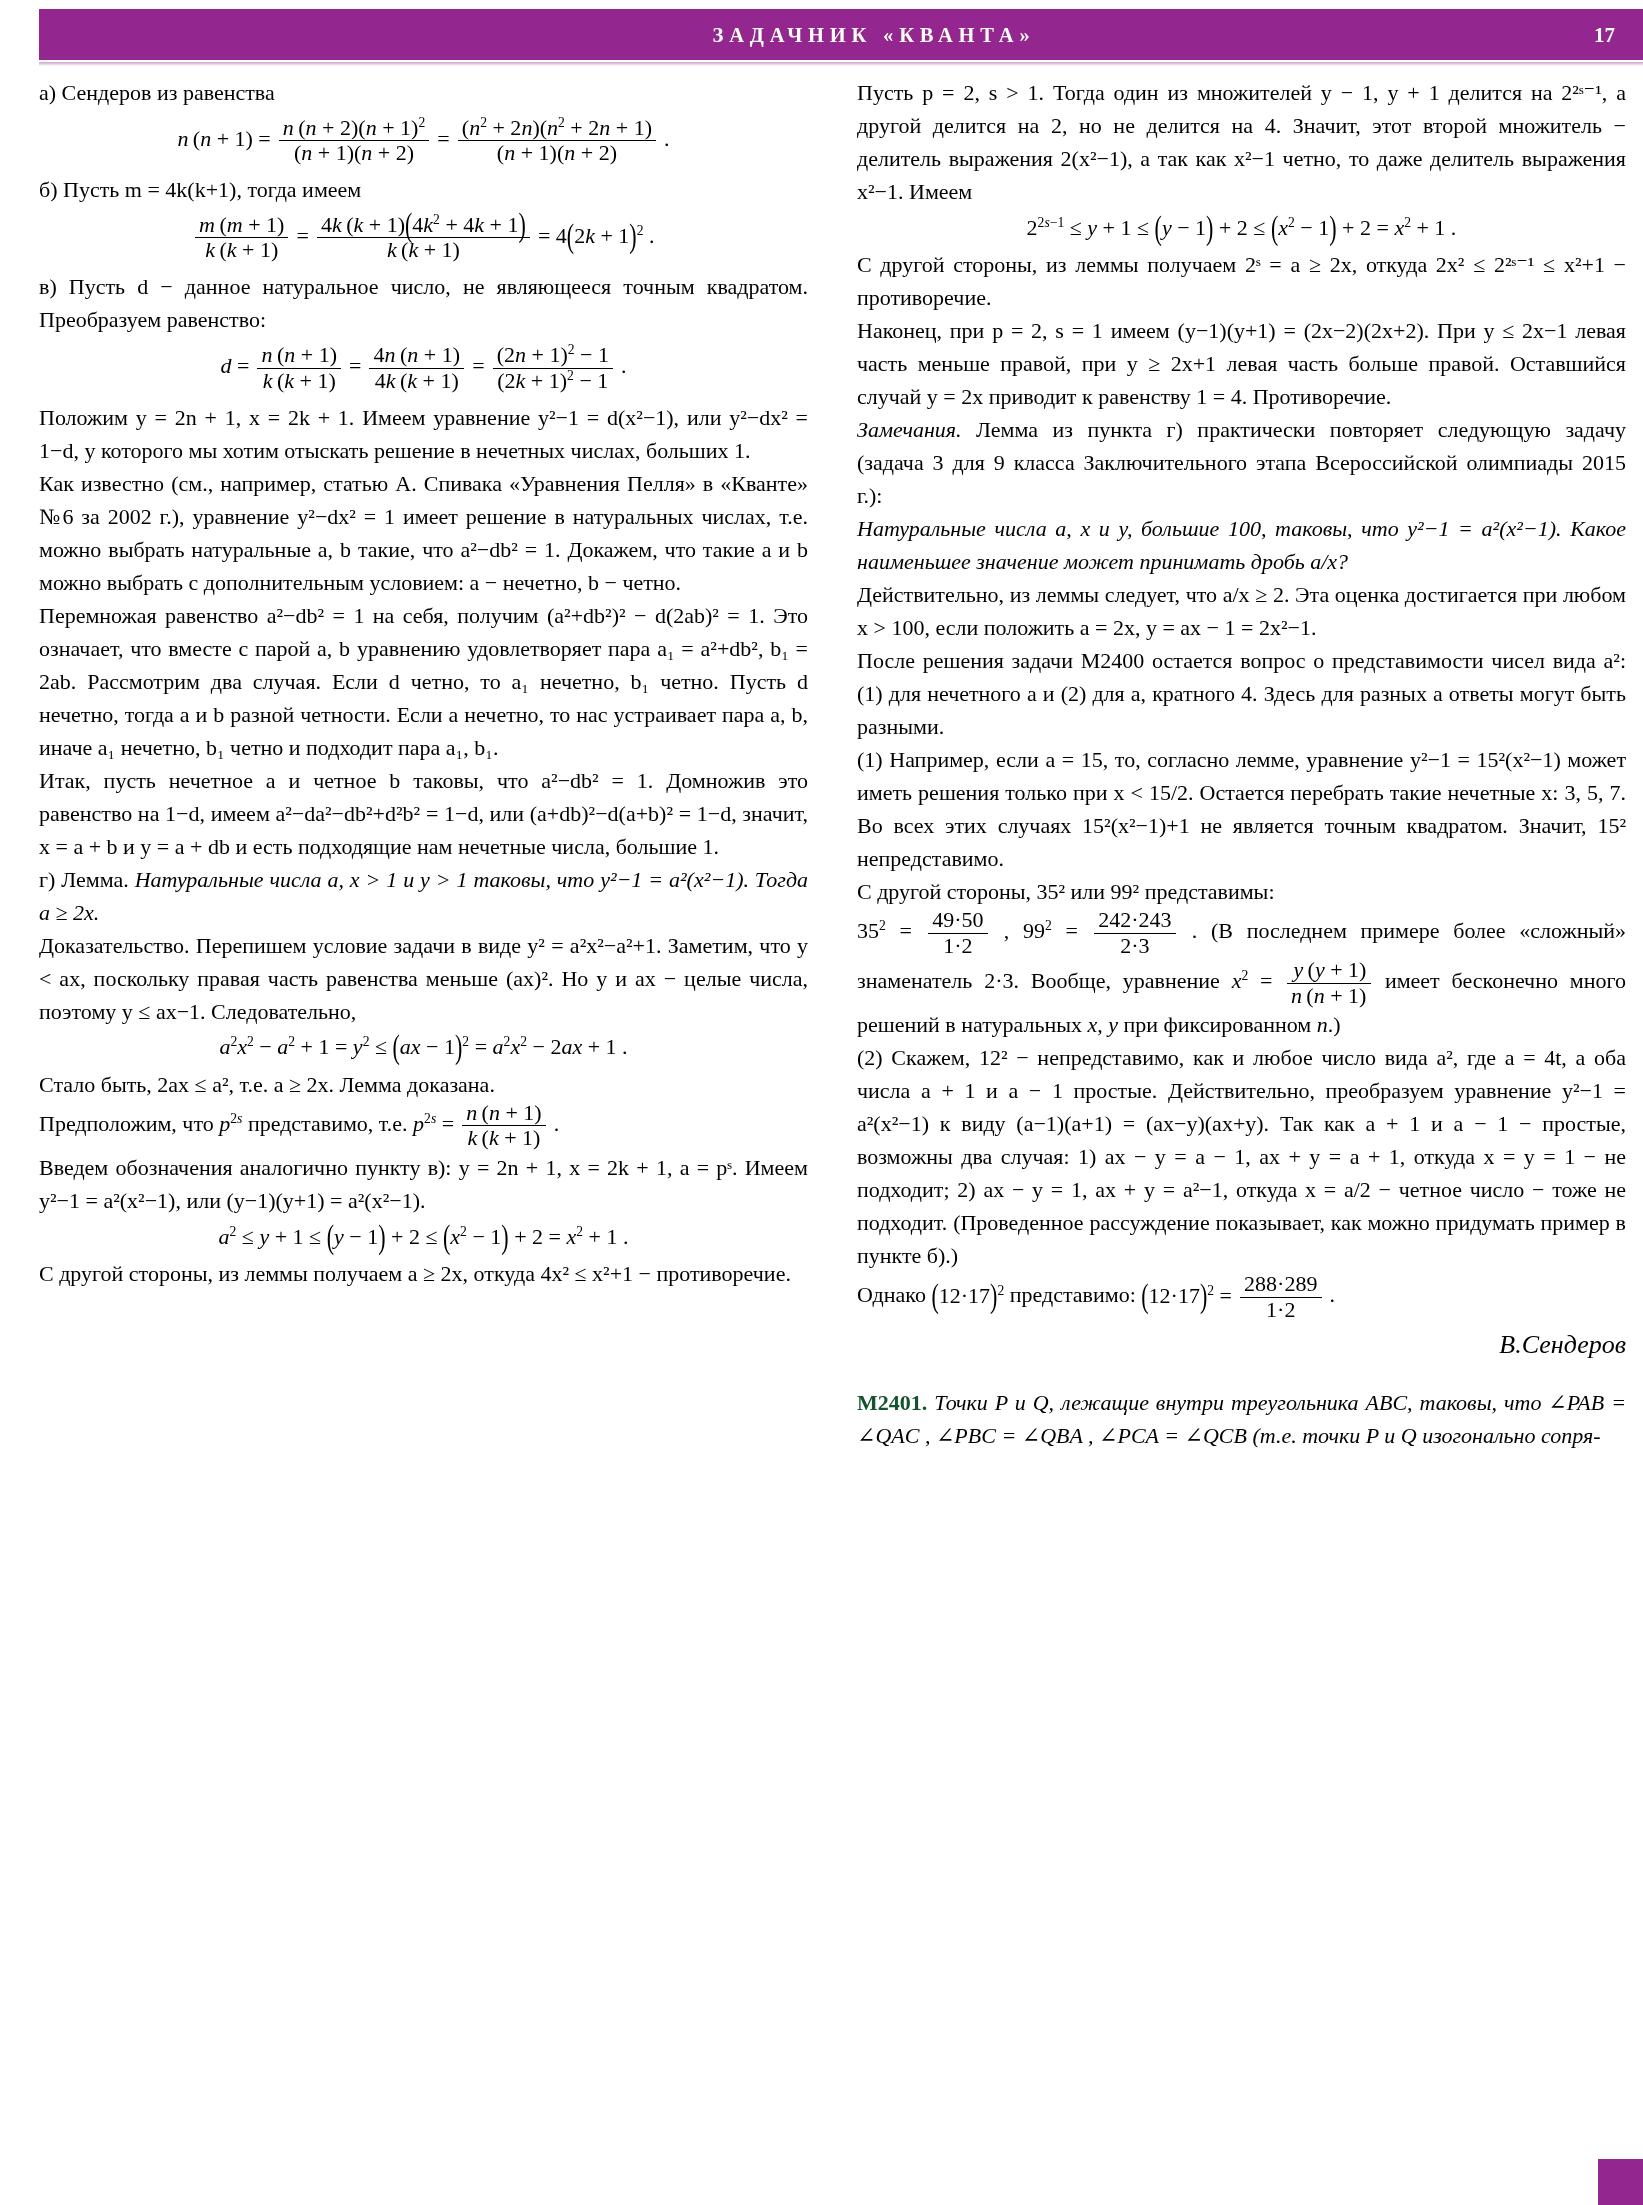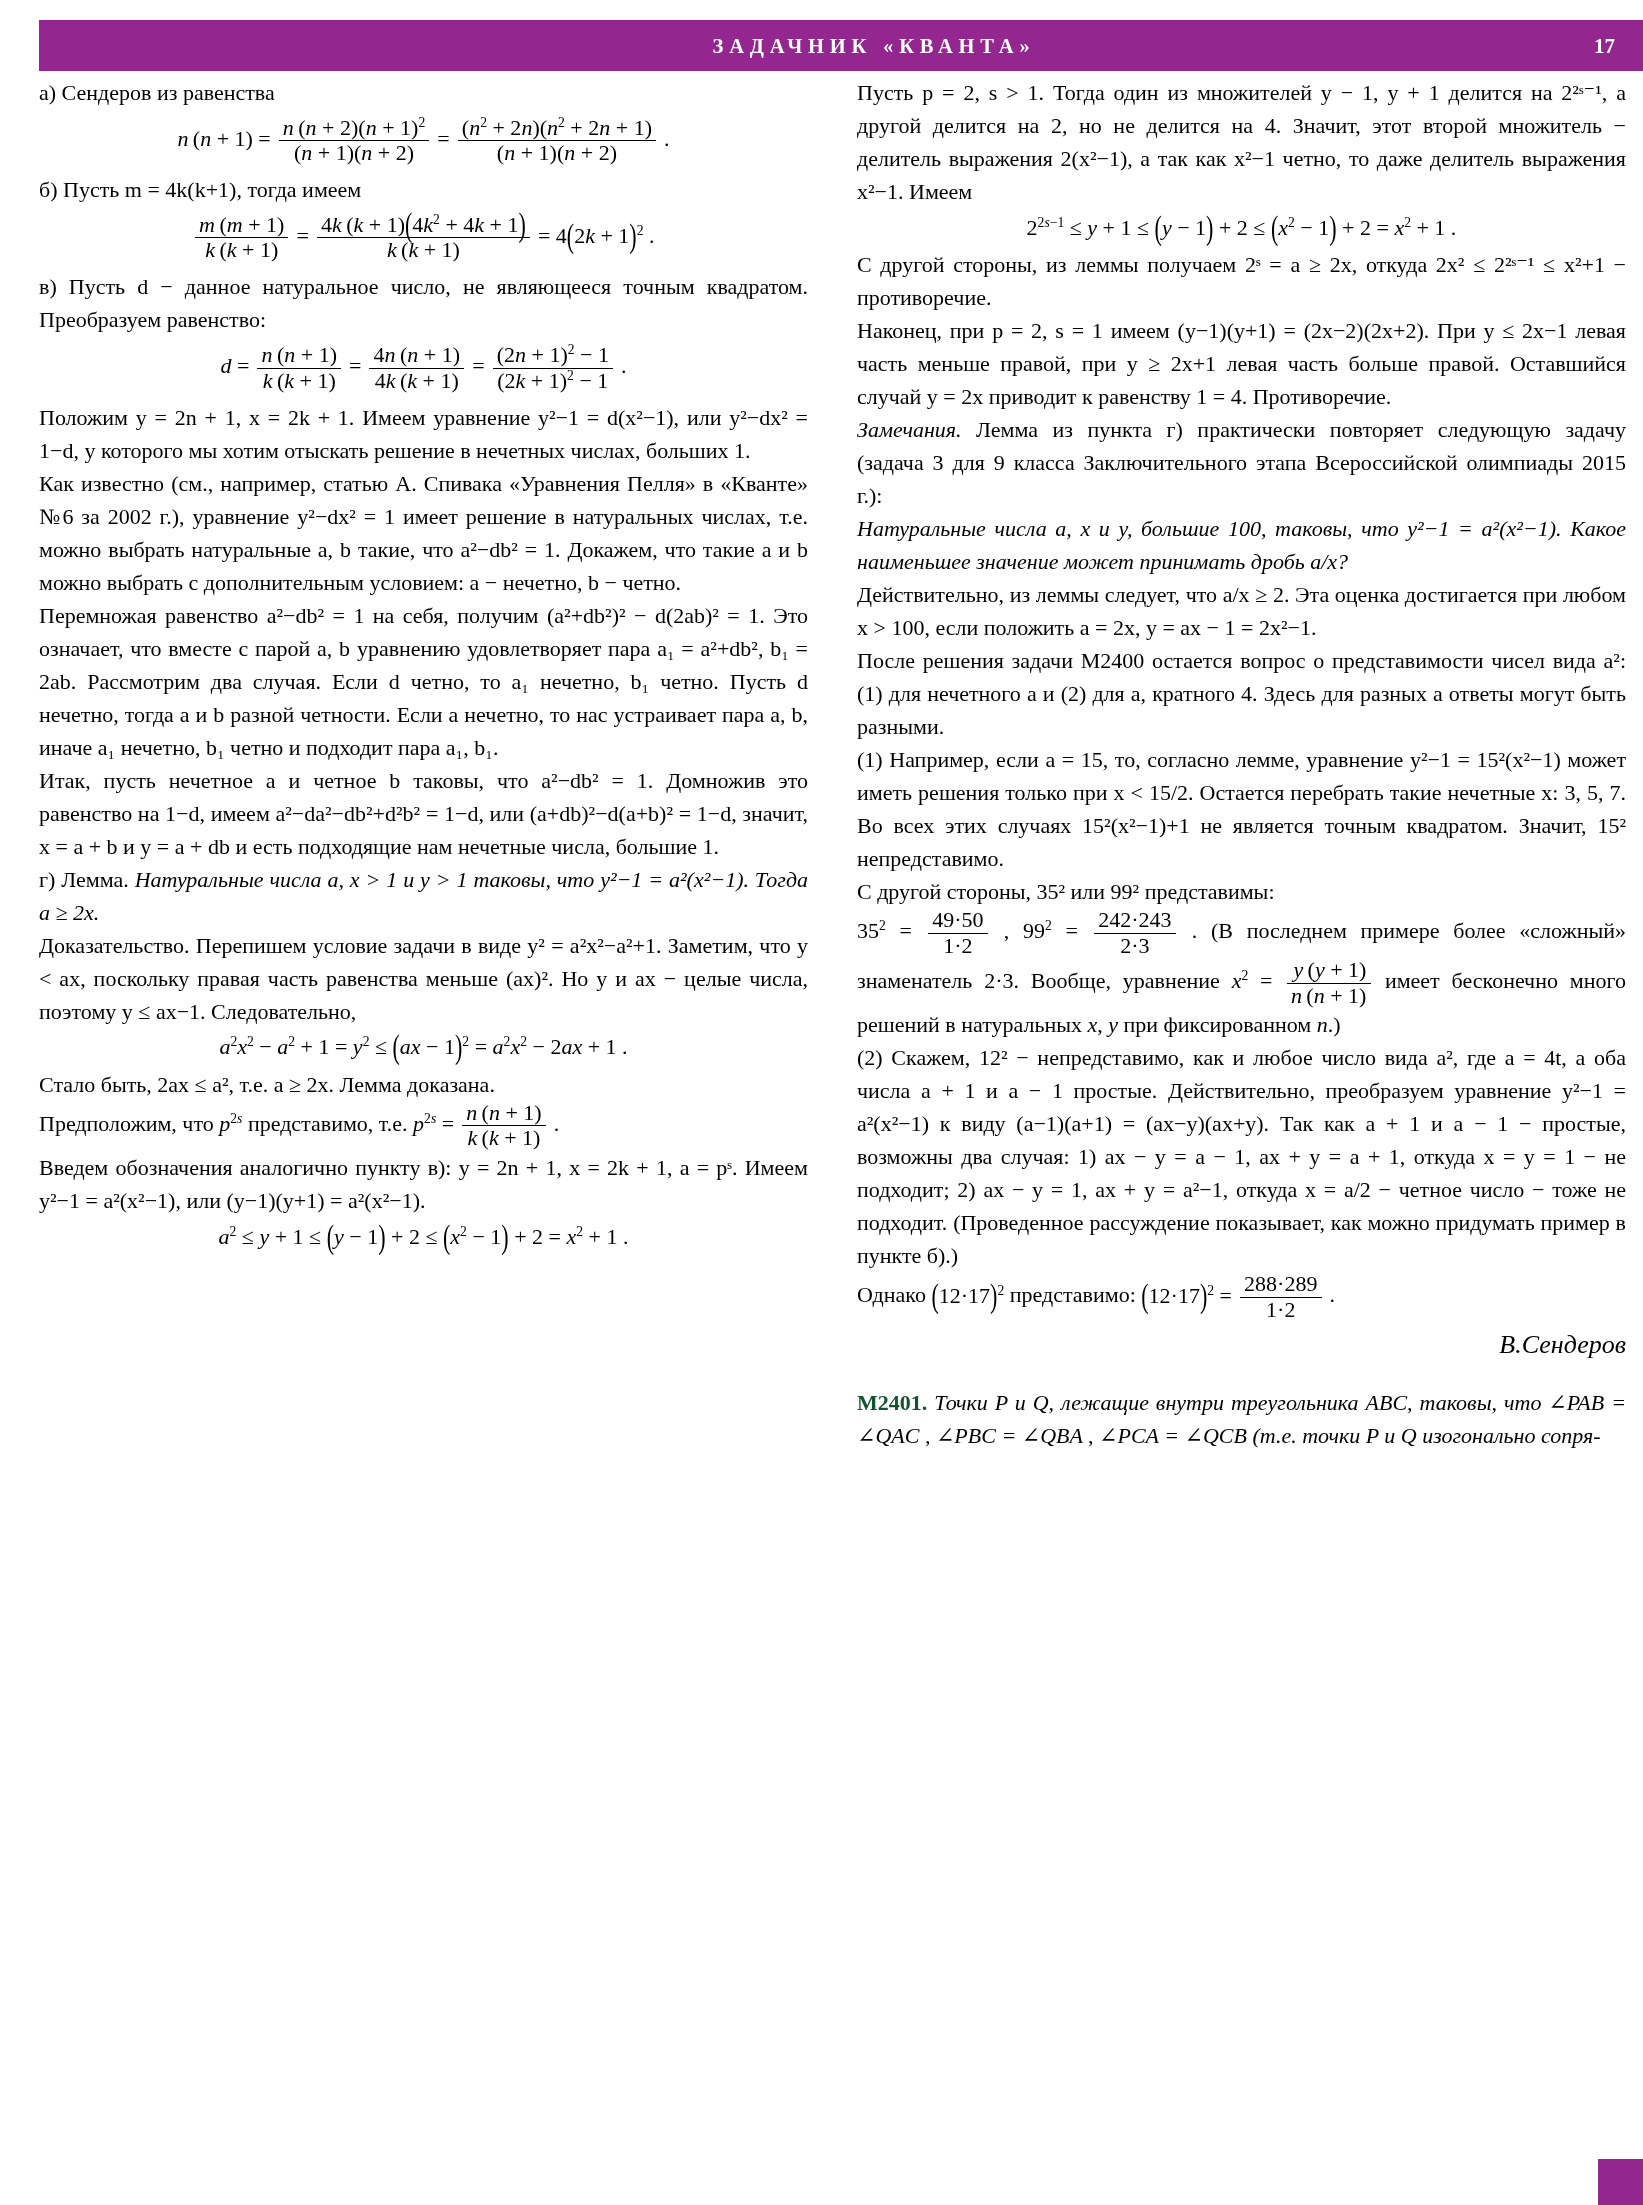--- a/index.html
+++ b/index.html
@@ -5,21 +5,21 @@
   html,body{margin:0;padding:0;background:#ffffff;}
   body{
     width:1644px;height:2205px;
     font-family:"Liberation Serif","DejaVu Serif",serif;
     color:#000;
     position:relative;
     overflow:hidden;
   }
   
   .header{
-    position:absolute;left:39px;top:20px;width:1604px;height:51px;
+    position:absolute;left:39px;top:9px;width:1604px;height:51px;
     background:#93278f;
   }
   .header .title{
     position:absolute;left:0;right:0;top:50%;transform:translateY(-50%);
     text-align:center;
     color:#ffffff;
     font-family:"Liberation Serif","DejaVu Serif",serif;
     font-size:20.5px;font-weight:700;letter-spacing:5.8px;
     text-transform:uppercase;
     padding-left:66px;
@@ -164,20 +164,21 @@
       <span class="frac"><span class="n"><span class="v">n</span> (<span class="v">n</span>&nbsp;+&nbsp;1)</span><span class="d"><span class="v">k</span> (<span class="v">k</span>&nbsp;+&nbsp;1)</span></span></span> .
     </p>
 
     <p class="p"><span>Введем обозначения аналогично пункту в): y = 2n + 1, x = 2k + 1, a = pˢ. Имеем y²−1 = a²(x²−1), или (y−1)(y+1) = a²(x²−1).</span></p>
 
 
     <span class="disp m">
       <span class="v">a</span><sup>2</sup> ≤ <span class="v">y</span>&nbsp;+&nbsp;1 ≤ <span class="bp">(</span><span class="v">y</span>&nbsp;−&nbsp;1<span class="bp">)</span>&nbsp;+&nbsp;2 ≤ <span class="bp">(</span><span class="v">x</span><sup>2</sup>&nbsp;−&nbsp;1<span class="bp">)</span>&nbsp;+&nbsp;2 = <span class="v">x</span><sup>2</sup>&nbsp;+&nbsp;1 .
     </span>
 
+    <p class="p"><span>С другой стороны, из леммы получаем a ≥ 2x, откуда 4x² ≤ x²+1 − противоречие.</span></p>
 
   </div>
 
   <div class="col right">
 
     <p class="p"><span>Пусть p = 2, s &gt; 1. Тогда один из множителей y − 1, y + 1 делится на 2²ˢ⁻¹, а другой делится на 2, но не делится на 4. Значит, этот второй множитель − делитель выражения 2(x²−1), а так как x²−1 четно, то даже делитель выражения x²−1. Имеем</span></p>
 
     <span class="disp m">
       2<sup>2<span class="v">s</span>−1</sup> ≤ <span class="v">y</span>&nbsp;+&nbsp;1 ≤ <span class="bp">(</span><span class="v">y</span>&nbsp;−&nbsp;1<span class="bp">)</span>&nbsp;+&nbsp;2 ≤ <span class="bp">(</span><span class="v">x</span><sup>2</sup>&nbsp;−&nbsp;1<span class="bp">)</span>&nbsp;+&nbsp;2 = <span class="v">x</span><sup>2</sup>&nbsp;+&nbsp;1 .
     </span>

